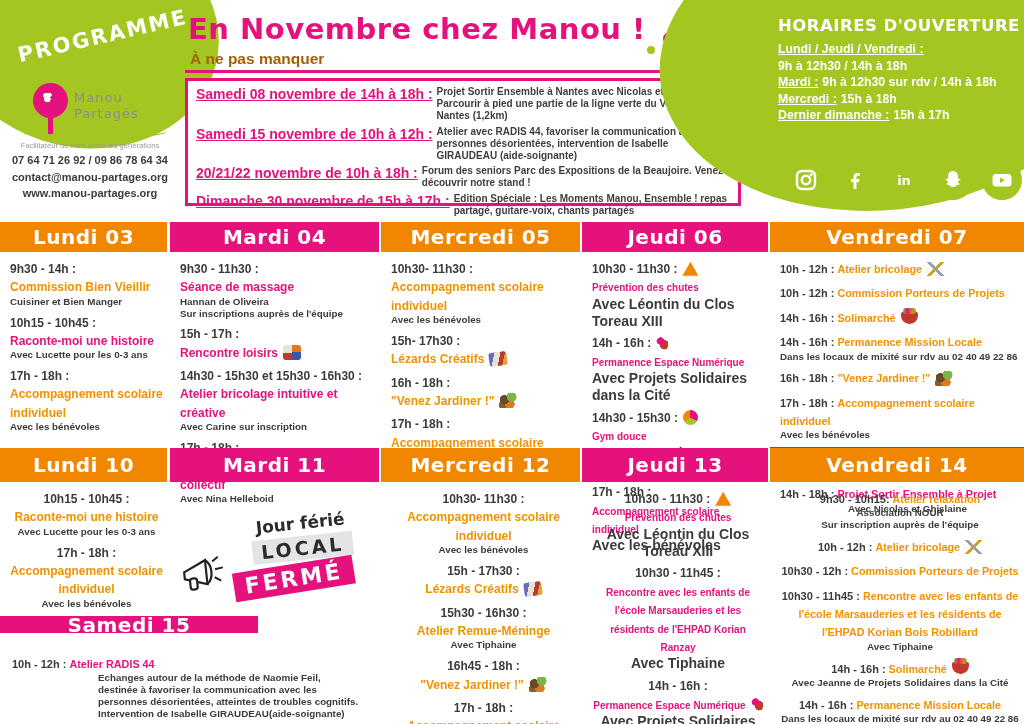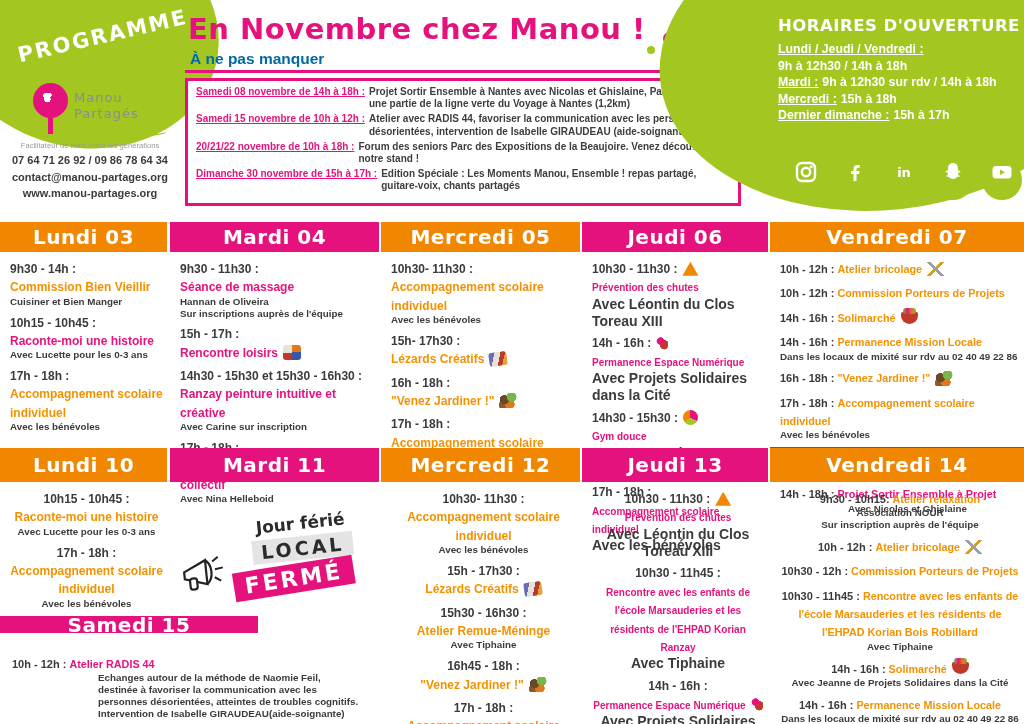--- a/index.html
+++ b/index.html
@@ -27,48 +27,48 @@
   .ground{position:absolute;left:22px;top:124px;width:145px;height:12px;
     border-bottom:3px solid #a3c620;border-radius:50%;}
   .tagline{position:absolute;left:6px;top:141px;width:168px;text-align:center;
     color:#9a9a9a;font-size:7.6px;}
   .contact{position:absolute;left:0;top:152px;width:180px;text-align:center;
     font-weight:bold;color:#3b3b3b;font-size:11px;line-height:1.5;}
 
   
   .main-title{position:absolute;left:188px;top:12px;color:#e5127d;font-size:29px;
     font-weight:bold;font-family:"DejaVu Sans",sans-serif;letter-spacing:.5px;}
-  .subtitle{position:absolute;left:190px;top:50px;color:#0369a1;font-size:15.5px;font-weight:bold;}
+  .subtitle{position:absolute;left:190px;top:50px;color:#a16207;font-size:15.5px;font-weight:bold;}
   .title-rule{position:absolute;left:185px;top:70px;width:560px;height:3px;background:#e5127d;}
   .dot{position:absolute;border-radius:50%;}
   .dot-green{left:647px;top:46px;width:8px;height:8px;background:#a3c620;}
   .dot-pink{left:663px;top:32px;width:13px;height:13px;background:#e5127d;}
   .dot-orange{left:686px;top:12px;width:18px;height:18px;background:#f18700;}
 
   
   .hl-box{position:absolute;left:185px;top:78px;width:556px;height:128px;box-sizing:border-box;
     border:3px solid #e5127d;background:#fff;padding:5px 8px;}
   .hl-item{display:flex;margin-bottom:3px;}
-  .hl-label{color:#e5127d;font-size:10px;font-weight:bold;text-decoration:underline;
+  .hl-label{color:#e5127d;font-size:14px;font-weight:bold;text-decoration:underline;
     white-space:nowrap;margin-right:4px;}
   .hl-text{color:#3d3d3d;font-size:10px;font-weight:bold;line-height:1.22;}
 
   
   .blob-right{position:absolute;right:-85px;top:-95px;width:450px;height:305px;
     background:#a3c620;border-radius:50%;transform:rotate(-6deg);}
   .hours{position:absolute;left:778px;top:16px;width:242px;color:#fff;}
   .hours-title{font-size:16.5px;font-weight:bold;font-family:"DejaVu Sans",sans-serif;
     letter-spacing:.5px;margin-bottom:6px;}
   .hr-line{font-size:12.3px;font-weight:bold;line-height:1.35;}
   .hr-label{text-decoration:underline;margin-right:4px;}
 
   
   .social{position:absolute;left:786px;top:160px;display:flex;gap:9px;}
   .soc{width:40px;height:40px;border-radius:50%;background:#a3c620;display:flex;
-    justify-content:center;cursor:pointer;}
+    align-items:center;justify-content:center;cursor:pointer;}
   .soc svg{width:24px;height:24px;}
 
   
   .col{position:absolute;box-sizing:border-box;}
   .day-header{height:30px;display:flex;align-items:center;justify-content:center;color:#fff;
     font-size:20px;font-weight:bold;font-family:"DejaVu Sans",sans-serif;letter-spacing:.5px;}
   .r2 .day-header{height:34px;}
   .hdr-orange{background:#f18700;}
   .hdr-pink{background:#e5127d;}
   .col-body{padding:7px 4px 0 10px;}
@@ -255,21 +255,21 @@
           <div class="ev-head"><span class="ev-time">9h30 - 11h30 :</span><br><span class="ev-title pink">Séance de massage</span></div>
           <div class="ev-subs">
             <div class="ev-sub">Hannan de Oliveira</div>
             <div class="ev-sub">Sur inscriptions auprès de l'équipe</div>
           </div>
         </div>
         <div class="event">
           <div class="ev-head"><span class="ev-time">15h - 17h :</span><br><span class="ev-title pink">Rencontre loisirs</span><span class="ev-icon games-icon"></span></div>
         </div>
         <div class="event">
-          <div class="ev-head"><span class="ev-time">14h30 - 15h30 et 15h30 - 16h30 :</span><br><span class="ev-title pink">Ranzay peinture intuitive et créative</span></div>
+          <div class="ev-head"><span class="ev-time">14h30 - 15h30 et 15h30 - 16h30 :</span><br><span class="ev-title pink">Atelier bricolage intuitive et créative</span></div>
           <div class="ev-subs">
             <div class="ev-sub">Avec Carine sur inscription</div>
           </div>
         </div>
         <div class="event">
           <div class="ev-head"><span class="ev-time">17h - 18h :</span><br><span class="ev-title pink">Accompagnement scolaire collectif</span></div>
           <div class="ev-subs">
             <div class="ev-sub">Avec Nina Helleboid</div>
           </div>
         </div>

